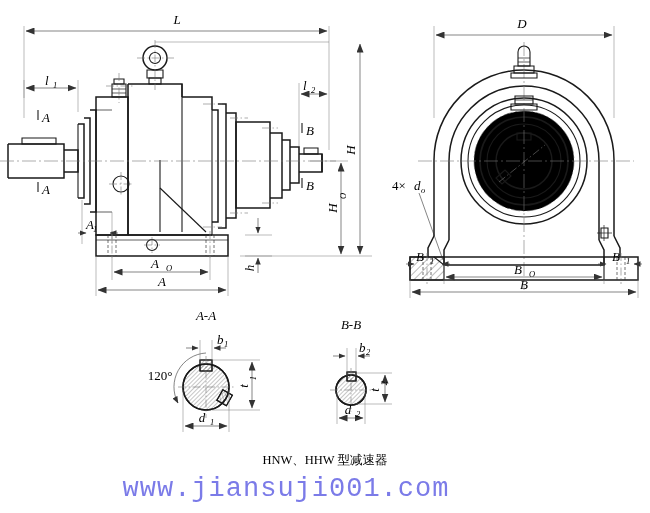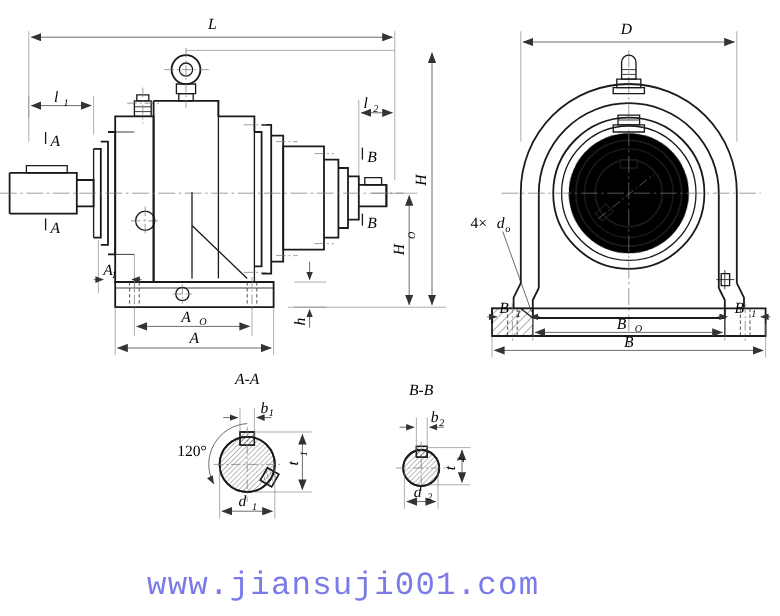--- a/index.html
+++ b/index.html
@@ -465,15 +465,16 @@
       <line class="ext" x1="356" y1="373" x2="392" y2="373"></line>
       <line class="ext" x1="356" y1="404" x2="392" y2="404"></line>
       <line class="dim" x1="385" y1="375" x2="385" y2="402" marker-start="url(#ahb)" marker-end="url(#ah)"></line>
       <text class="lbl" x="379" y="390" transform="rotate(-90 379 390)" text-anchor="middle">t</text>
       <text class="lbl sub" x="387" y="383" transform="rotate(-90 387 383)" text-anchor="middle">2</text>
     </g>
   </g>
 
 </svg>
 
+<div class="capt" style="top:452px;">HNW、HHW 型减速器</div>
 <div class="wm" style="top:474px;">www.jiansuji001.com</div>
 
 </div>
 
 </body></html>

